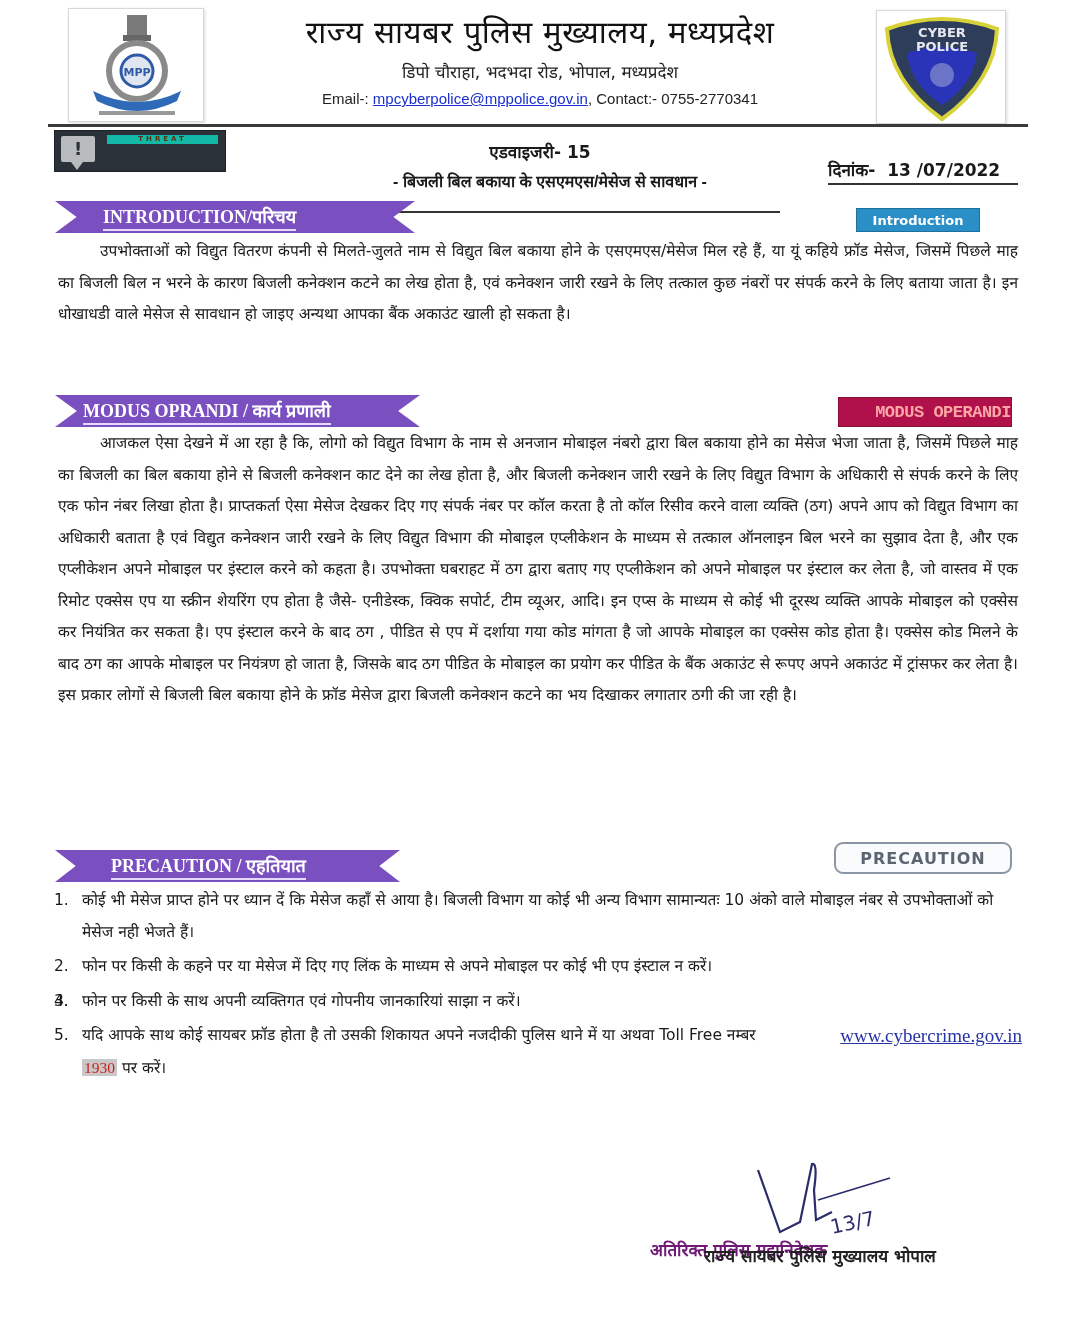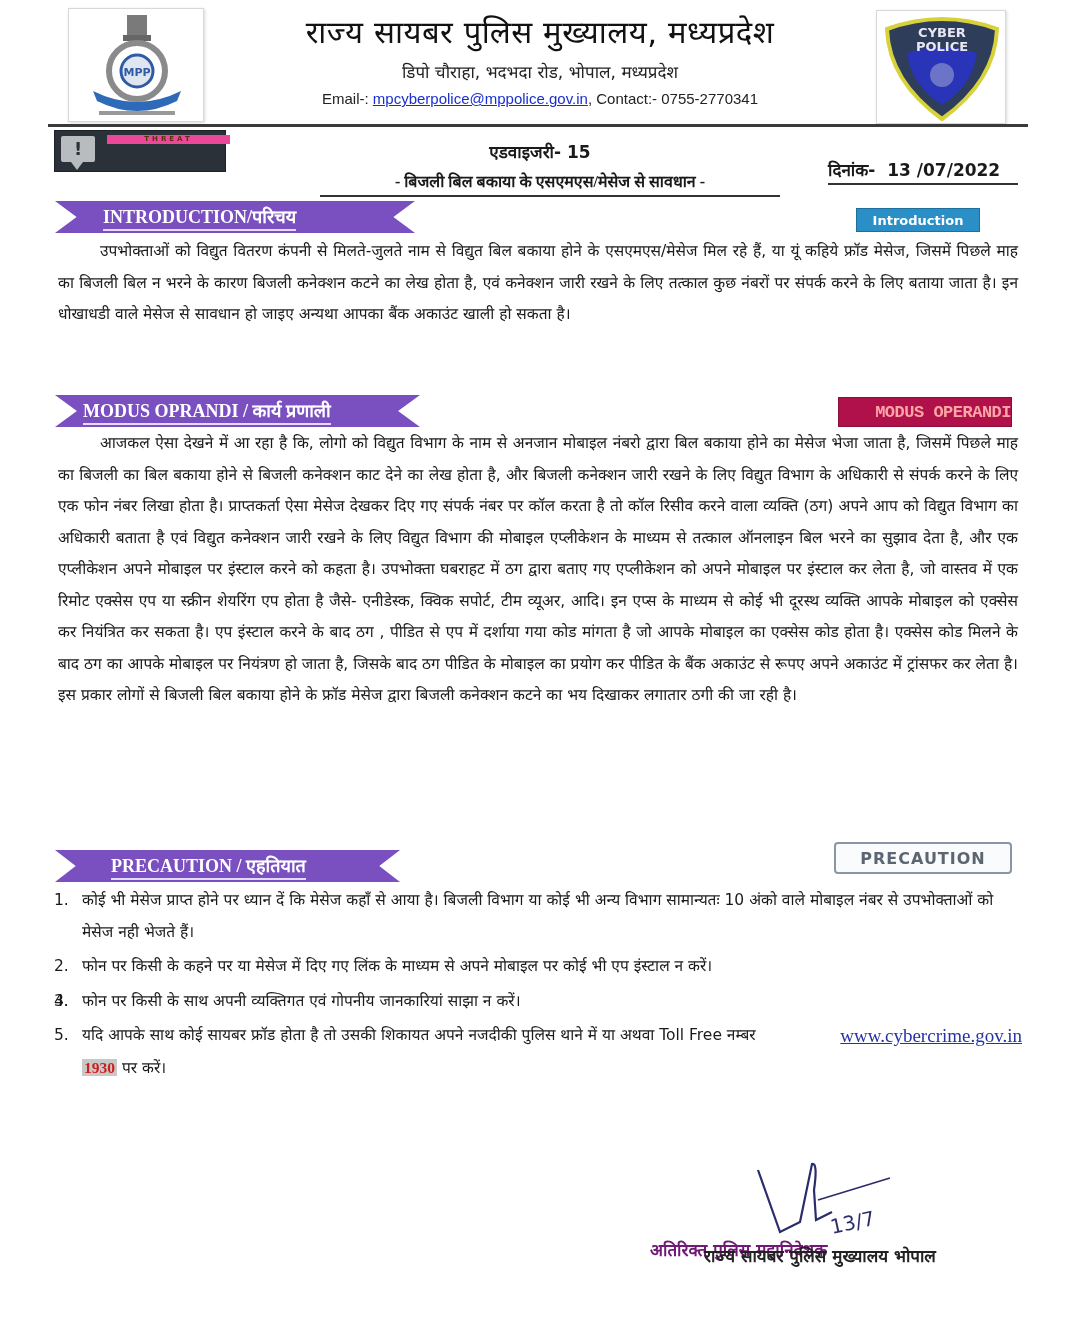--- a/index.html
+++ b/index.html
@@ -15,52 +15,52 @@
   .org-addr { left: 230px; top: 60px; width: 620px; text-align: center; font-size: 17px; font-family: "DejaVu Sans", sans-serif; color: #222; }
   .org-contact { left: 230px; top: 90px; width: 620px; text-align: center; font-size: 15px; font-family: "Liberation Sans", sans-serif; color: #222; }
   .org-contact a { color: #1a2fd0; text-decoration: underline; }
   .rule-top { left: 48px; top: 124px; width: 980px; height: 3px; background: #3a3a3a; }
 
   
   .adv-badge { left: 54px; top: 130px; width: 172px; height: 42px; background: #2a3138; border: 1px solid #1c2228; }
   .adv-bubble { position: absolute; left: 6px; top: 5px; width: 34px; height: 26px; background: #b8bcbf; border-radius: 2px; }
   .adv-bubble::after { content: ""; position: absolute; left: 10px; bottom: -8px; border-left: 6px solid transparent; border-right: 6px solid transparent; border-top: 8px solid #b8bcbf; }
   .adv-bubble span { position: absolute; left: 0; right: 0; top: 2px; text-align: center; font-family: "DejaVu Sans", sans-serif; font-weight: bold; font-size: 18px; color: #2a3138; }
-  .adv-threat { position: absolute; left: 52px; top: 4px; width: 123px; height: 9px; background: #ec4899; font-size: 7px; line-height: 9px; text-align: center; letter-spacing: 3px; font-family: "DejaVu Sans", sans-serif; color: #5a3210; font-weight: bold; }
+  .adv-threat { position: absolute; left: 52px; top: 4px; width: 111px; height: 9px; background: #14b8a6; font-size: 7px; line-height: 9px; text-align: center; letter-spacing: 3px; font-family: "DejaVu Sans", sans-serif; color: #5a3210; font-weight: bold; }
   .adv-text { position: absolute; left: 52px; top: 13px; width: 114px; font-family: "DejaVu Sans", sans-serif; font-style: italic; font-size: 20px; color: #ffffff; letter-spacing: 0.5px; margin-top: 36px; }
 
   .adv-number { left: 440px; top: 140px; width: 200px; text-align: center; font-size: 17px; font-weight: bold; font-family: "DejaVu Sans", sans-serif; }
   .adv-date { left: 828px; top: 138px; width: 190px; font-size: 17px; font-weight: bold; font-family: "DejaVu Sans", sans-serif; border-bottom: 2px solid #333; padding-bottom: 2px; margin-top: 20px; }
-  .adv-subject { left: 320px; top: 170px; width: 460px; text-align: center; font-size: 16px; font-weight: bold; font-family: Liberation Serif, serif; border-bottom: 2px solid #333; padding-bottom: 3px; }
+  .adv-subject { left: 320px; top: 170px; width: 460px; text-align: center; font-size: 16px; font-weight: bold; font-family: Liberation Sans, sans-serif; border-bottom: 2px solid #333; padding-bottom: 19px; }
 
   
   .ribbon { height: 32px; background: #7a4fc0; color: #fff; font-family: "Liberation Serif", serif; font-weight: bold; font-size: 18px; line-height: 32px;
             clip-path: polygon(0 0, 100% 0, 94% 50%, 100% 100%, 0 100%, 6% 50%); }
   .ribbon span { display: inline-block; border-bottom: 2px solid #e6d9ff; line-height: 24px; }
   .rib-intro { left: 55px; top: 201px; width: 360px; padding-left: 48px; }
   .rib-modus { left: 55px; top: 395px; width: 365px; padding-left: 28px; }
   .rib-prec { left: 55px; top: 850px; width: 345px; padding-left: 56px; }
 
   
   .tag-intro { left: 856px; top: 208px; width: 124px; height: 24px; background: #2b8fc7; color: #fff; font-family: "DejaVu Sans", sans-serif; font-weight: bold; font-size: 13px; text-align: center; line-height: 24px; border: 1px solid #1e6f9c; }
   .tag-modus { left: 838px; top: 397px; width: 174px; height: 30px; background: #b0114a; color: #fca5a5; font-family: Liberation Mono, monospace; font-weight: bold; font-size: 17px; text-align: right; line-height: 30px; letter-spacing: -0.5px; border: 1px solid #8a0d3a; }
-  .tag-prec { left: 834px; top: 842px; width: 178px; height: 32px; background: #fafbfc; color: #5b6672; font-family: "DejaVu Sans", sans-serif; font-weight: bold; font-size: 16px; text-align: center; line-height: 30px; border: 2px solid #8a96a3; border-radius: 4px; letter-spacing: 1px; }
+  .tag-prec { left: 834px; top: 842px; width: 178px; height: 32px; background: #fafbfc; color: #5b6672; font-family: "DejaVu Sans", sans-serif; font-weight: bold; font-size: 16px; text-align: center; line-height: 30px; border: 2px solid #8a96a3; border-radius: 9px; letter-spacing: 1px; }
 
   
   .para { left: 58px; width: 960px; font-family: "DejaVu Sans", sans-serif; font-size: 15.5px; line-height: 31.5px; text-align: justify; color: #1a1a1a; text-indent: 42px; }
   .para-intro { top: 236px; }
   .para-modus { top: 428px; }
 
   
   .prec-list { left: 50px; top: 885px; width: 970px; font-family: "DejaVu Sans", sans-serif; font-size: 15.5px; line-height: 31.5px; }
   .prec-item { position: relative; padding-left: 32px; margin-bottom: 3px; }
   .prec-num { position: absolute; left: 4px; top: 0; }
   .item5-text { display: inline-block; width: 700px; }
   .cyber-link { position: absolute; right: -2px; top: 0; font-family: "Liberation Serif", serif; font-size: 19px; color: #2633a8; text-decoration: underline; }
-  .tollfree { background: #c8c8c8; color: #d01c1c; font-weight: bold; font-family: "Liberation Serif", serif; padding: 0 2px; }
+  .tollfree { background: #c8c8c8; color: #d01c1c; font-weight: normal; font-family: "Liberation Serif", serif; padding: 0 2px; }
 
   
   .signature { left: 740px; top: 1160px; width: 160px; height: 80px; }
   .sign-title { left: 650px; top: 1238px; width: 340px; text-align: left; font-family: "DejaVu Sans", sans-serif; font-size: 17px; font-weight: bold; color: #701a75; }
   .sign-office { left: 640px; top: 1244px; width: 360px; text-align: center; font-family: "DejaVu Sans", sans-serif; font-size: 17px; font-weight: bold; color: #222; }
 </style>
 </head>
 <body>
 
 <div class="abs logo-left">

